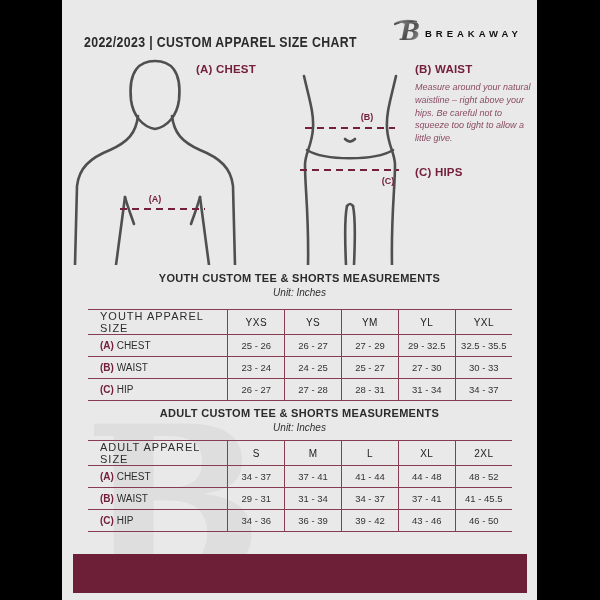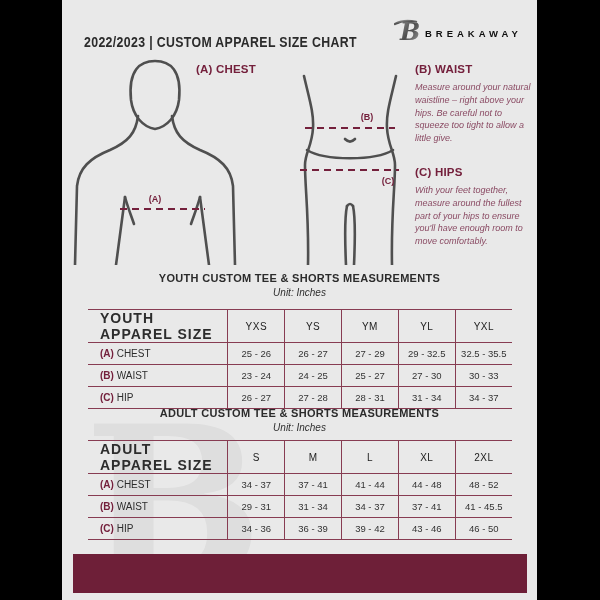--- a/index.html
+++ b/index.html
@@ -40,21 +40,21 @@
   .yt-title { top:272px; } .yt-unit { top:287px; }
   .ad-title { top:407px; } .ad-unit { top:422px; }
 
   table.size { position:absolute; left:26px; width:424px; border-collapse:collapse;
                table-layout:fixed; z-index:2; }
   .yt-table { top:309px; } .ad-table { top:440px; }
   table.size th, table.size td { border-top:1px solid #873c52; border-bottom:1px solid #873c52;
                height:22px; text-align:center; vertical-align:middle; }
   table.size th.size-lbl, table.size td.row-lbl { text-align:left; padding-left:12px; }
   table.size td + td, table.size th + th { border-left:1px solid #873c52; }
-  th.size-lbl { font-size:14px; font-weight:bold; color:#2d2d2d; letter-spacing:1px; }
+  th.size-lbl { font-size:11px; font-weight:normal; color:#2d2d2d; letter-spacing:1px; }
   th.size-col { font-size:10px; font-weight:normal; color:#222; letter-spacing:.5px; }
   td.row-lbl  { font-size:10px; color:#2d2d2d; }
   td.row-lbl .key { color:#74203c; font-weight:bold; }
   td.val { font-size:9.5px; color:#333; }
 
   
   .footer-bar { position:absolute; left:11px; top:554px; width:454px; height:39px;
                 background:#6e1f38; z-index:3; }
   .watermark { position:absolute; left:22px; top:398px; font-family:"DejaVu Serif", serif;
                font-weight:bold; font-size:212px; line-height:1; color:#000; opacity:.045;
@@ -118,21 +118,20 @@
 
     <div class="instr instr-a">
       <h3>(A) CHEST</h3>
     </div>
     <div class="instr instr-b">
       <h3>(B) WAIST</h3>
       <p>Measure around your natural waistline – right above your hips. Be careful not to squeeze too tight to allow a little give.</p>
     </div>
     <div class="instr instr-c">
       <h3>(C) HIPS</h3>
-      <p>With your feet together, measure around the fullest part of your hips to ensure you'll have enough room to move comfortably.</p>
     </div>
 
     <div class="watermark">B</div>
 
     <div class="section-title yt-title">YOUTH CUSTOM TEE &amp; SHORTS MEASUREMENTS</div>
     <div class="section-unit yt-unit">Unit: Inches</div>
     <table class="size yt-table">
       <colgroup>
           <col style="width:33%">
           <col style="width:13.4%">

